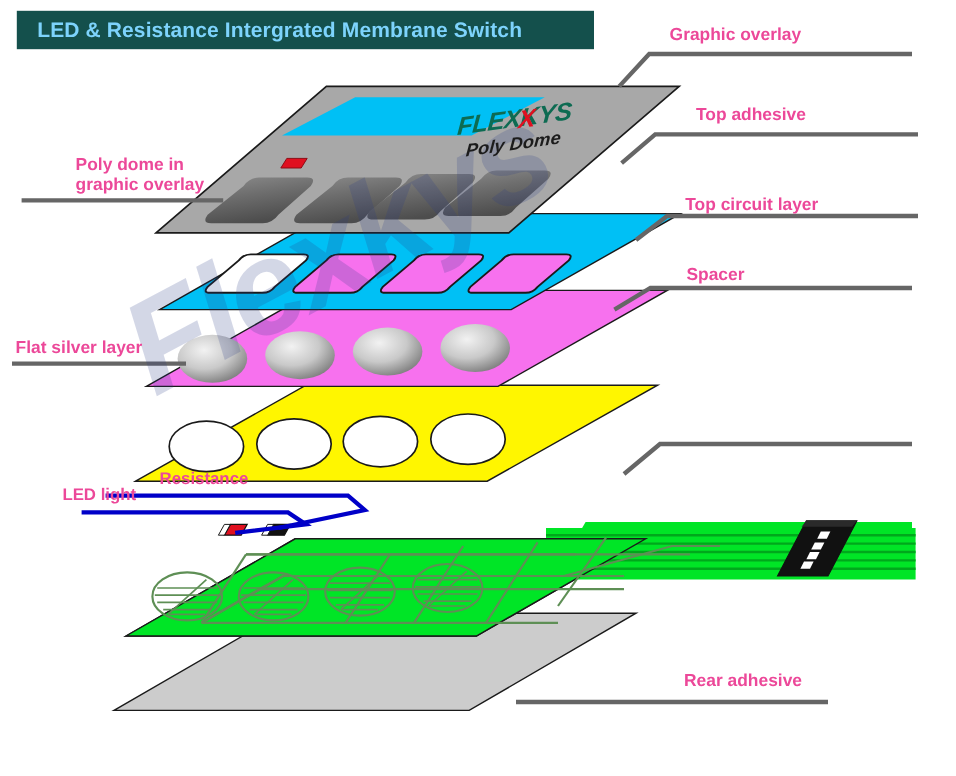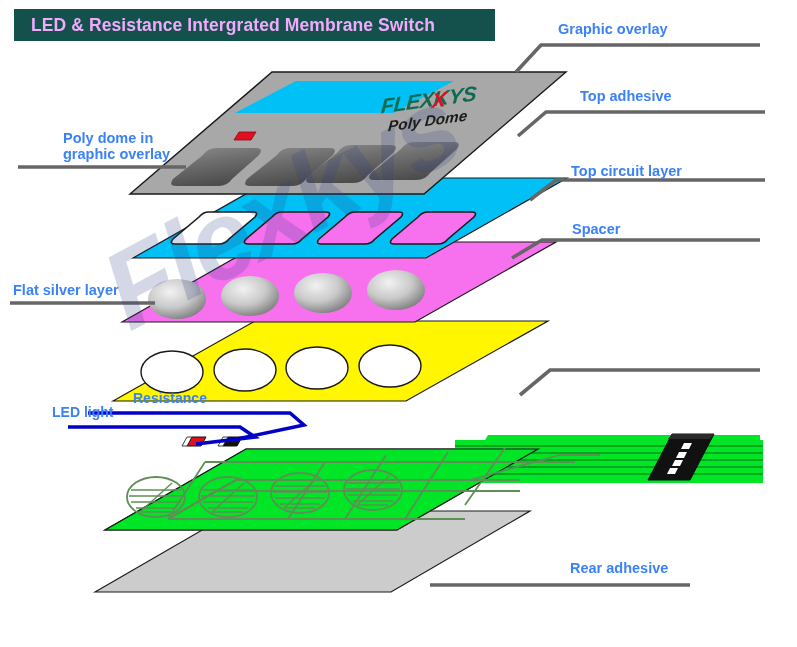--- a/index.html
+++ b/index.html
@@ -29,31 +29,31 @@
     position: absolute;
     left: 14px;
     top: 9px;
     width: 481px;
     height: 32px;
     background: #14504c;
     display: flex;
     align-items: center;
   }
   .title-banner .title-text {
-    color: #f0abfc;
+    color: #7dd3fc;
     font-size: 17.5px;
     font-weight: bold;
     letter-spacing: 0.1px;
     padding-left: 17px;
     white-space: nowrap;
   }
   
   .callout {
     position: absolute;
-    color: #3b82f6;
+    color: #ec4899;
     font-size: 14.5px;
     font-weight: bold;
     line-height: 1.08;
     white-space: pre-line;
   }
   .callout.c-small { font-size: 14px; margin-left: 36px; }
   
   .watermark {
     position: absolute;
     left: 118px;

